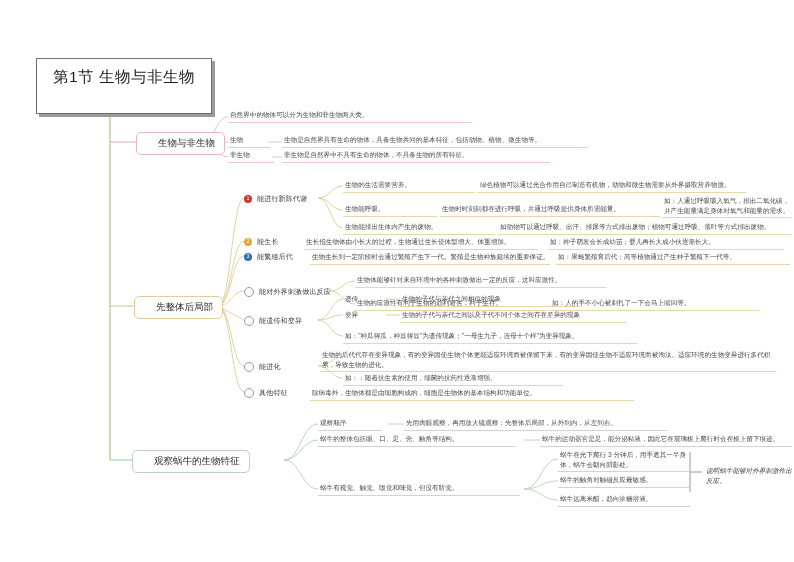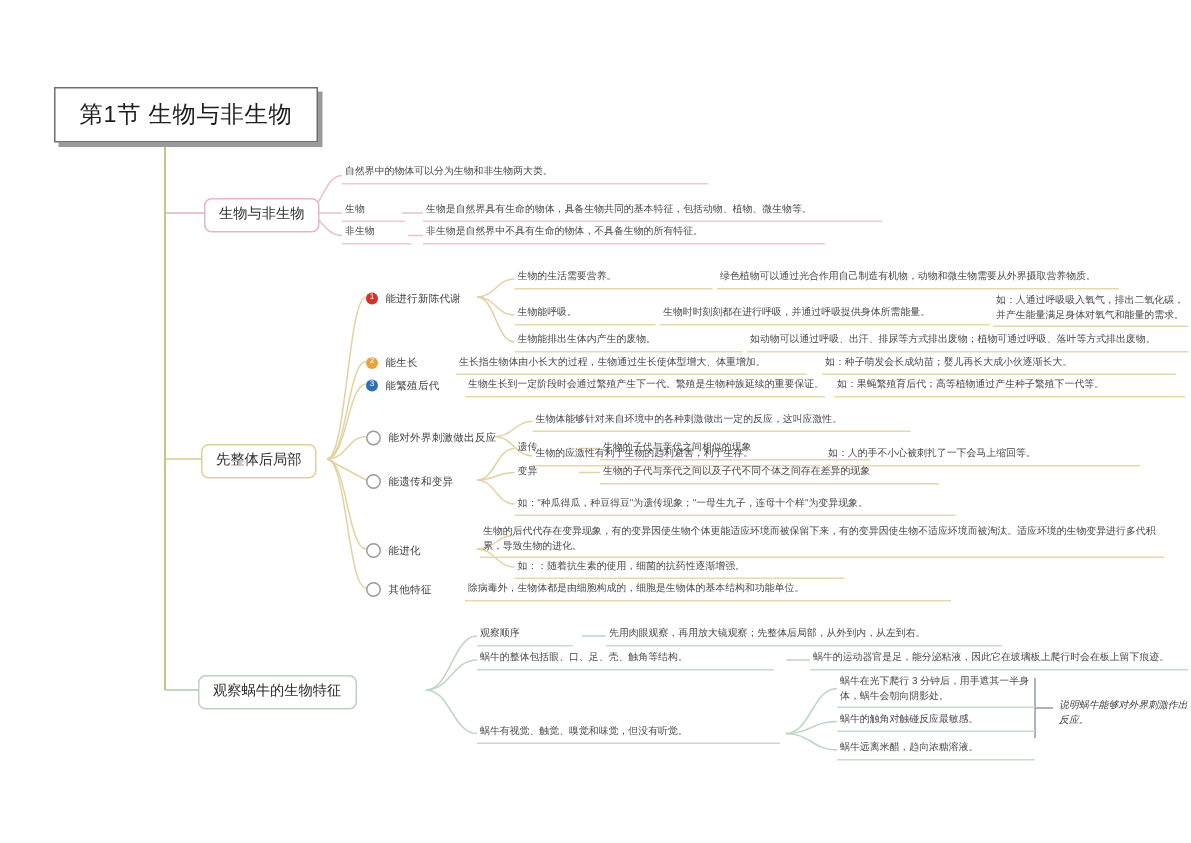--- a/index.html
+++ b/index.html
@@ -8,30 +8,30 @@
     width:794px;height:562px;overflow:hidden;position:relative;
     font-family:"Liberation Sans","DejaVu Sans",sans-serif;
     color:#3b3b3b;
   }
   #canvas{position:absolute;left:0;top:0;width:794px;height:562px;}
   svg#wires{position:absolute;left:0;top:0;width:794px;height:562px;pointer-events:none;}
 
   
   .root{
     position:absolute;left:36px;top:58px;
-    padding:9px 16px 7px 16px;
+    padding:9px 16px 26px 16px;
     background:#ffffff;border:1px solid #6f6f6f;
     box-shadow:3px 3px 0 0 #9a9a9a;
     font-size:15.5px;line-height:1.2;color:#1d1d1d;
     white-space:nowrap;letter-spacing:.5px;
   }
 
   
   .l1{
-    position:absolute;padding:4px 9px 5px 9px;border-radius:5px;
+    position:absolute;padding:4px 9px 5px 21px;border-radius:5px;
     background:#ffffff;font-size:9.5px;line-height:1.25;white-space:nowrap;
     color:#2e2e2e;
   }
   .l1.rose{border:1px solid #e4b7bd;}
   .l1.amber{border:1px solid #e0cf9c;}
   .l1.green{border:1px solid #b9d3bd;text-align:right;}
 
   
   .t{
     position:absolute;font-size:6.6px;line-height:1.45;

